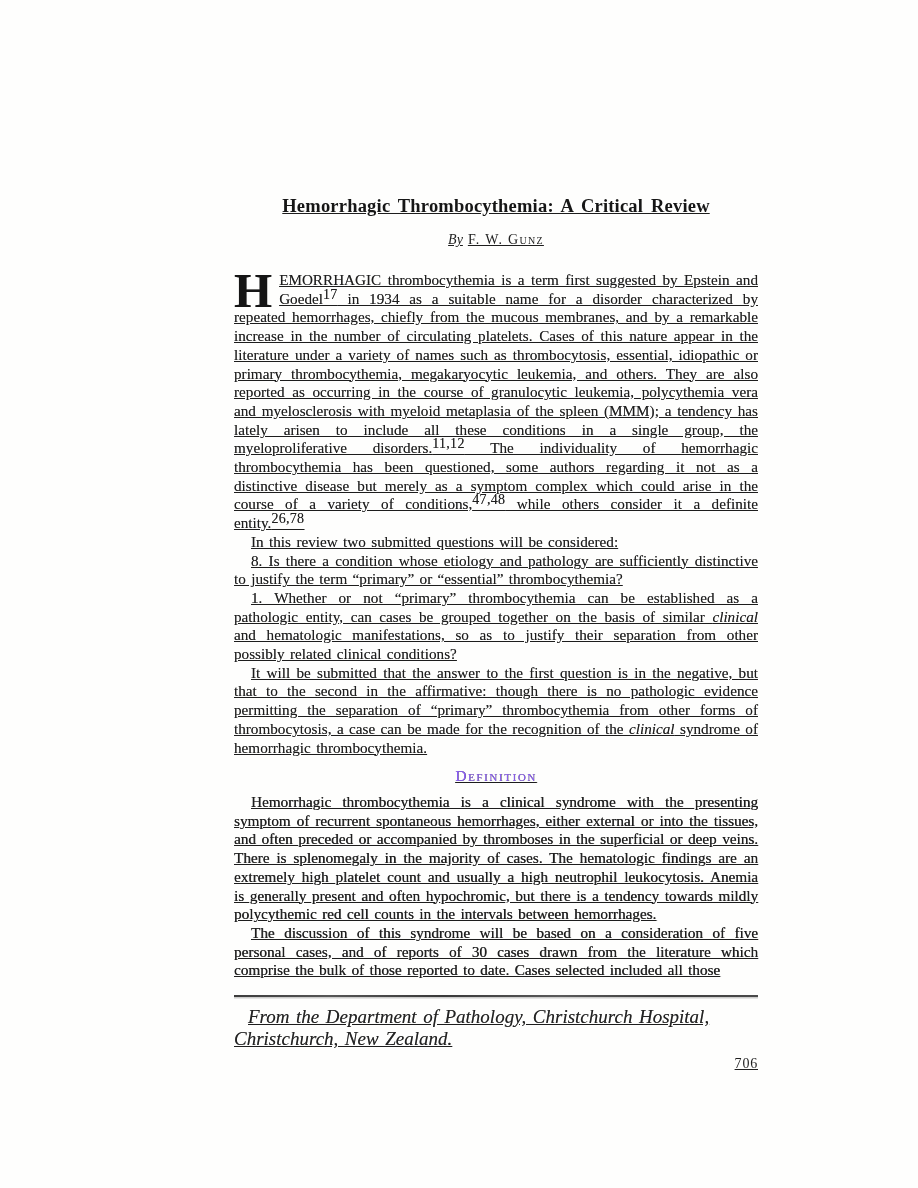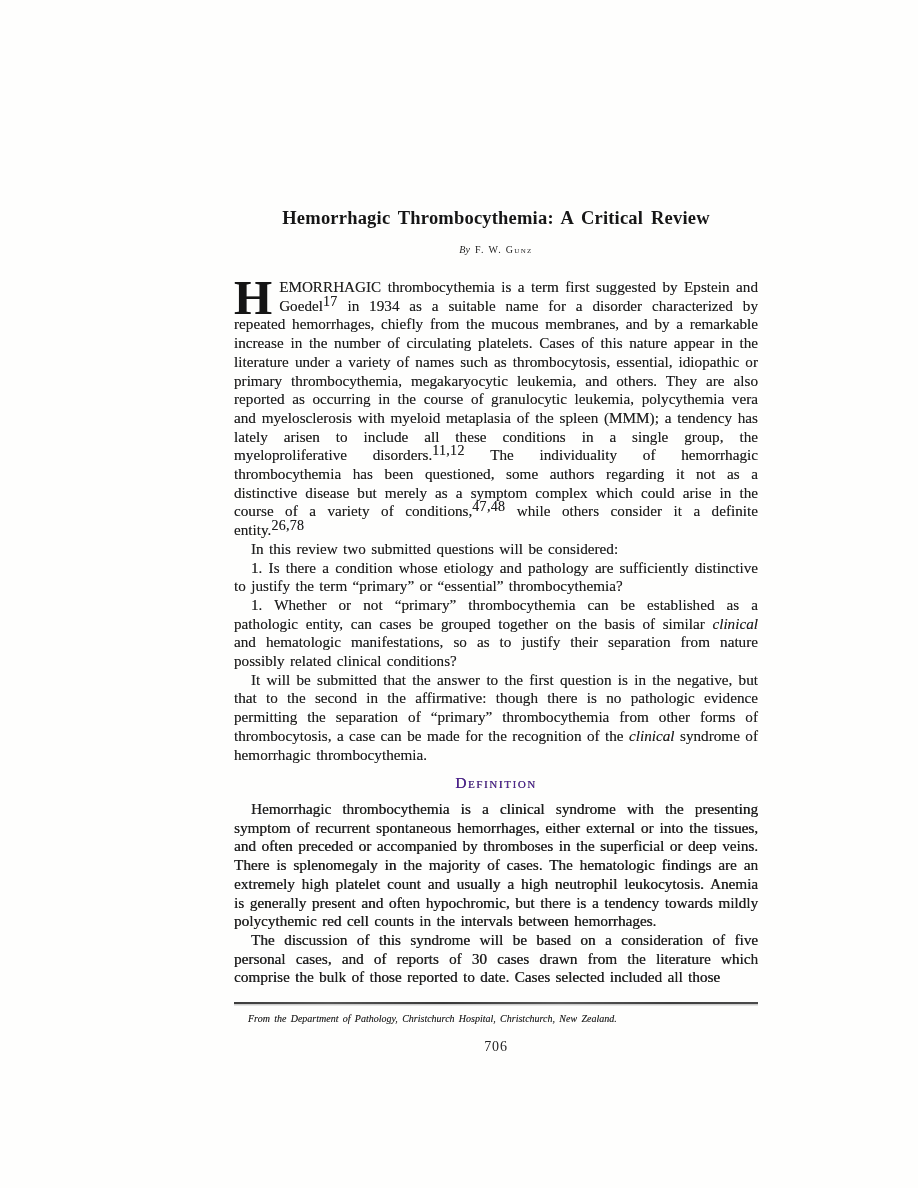--- a/index.html
+++ b/index.html
@@ -12,37 +12,38 @@
     width: 918px;
     height: 1188px;
     background: #fefefd;
     overflow: hidden;
     font-family: "Liberation Serif", "DejaVu Serif", serif;
     color: #1d1d1d;
   }
   .content {
     position: absolute;
     left: 234px;
-    top: 12px;
+    top: 0;
     width: 524px;
+    text-decoration: underline;
   }
   .article-title {
     margin: 0;
     padding-top: 196px;
     text-align: center;
     font-size: 18.5px;
     font-weight: 700;
     letter-spacing: 0.2px;
     word-spacing: 3px;
     color: #161616;
   }
   .byline {
     margin-top: 15px;
     text-align: center;
-    font-size: 10px;
+    font-size: 14px;
     color: #222;
   }
   .byline .prefix {
     font-style: italic;
     margin-right: 5px;
   }
   .byline .author {
     font-variant: small-caps;
     letter-spacing: 1.3px;
   }
@@ -72,64 +73,64 @@
     letter-spacing: 0.3px;
   }
   .it { font-style: italic; }
   .section-heading {
     margin: 10px 0 7px 0;
     text-align: center;
     font-size: 15.5px;
     font-weight: 400;
     font-variant: small-caps;
     letter-spacing: 1.6px;
-    color: #4c1d95;
+    color: #8b5cf6;
     text-shadow: 0.3px 0 0 rgba(20,20,20,0.7);
   }
   .heavy { text-shadow: 0.35px 0 0 rgba(25,25,25,0.8); }
   .footnote-rule {
     margin-top: 15px;
     height: 2px;
     background: linear-gradient(90deg, #3c3c3c 0%, #565656 18%, #393939 40%, #5a5a5a 62%, #3e3e3e 83%, #4a4a4a 100%);
     box-shadow: 0 1.5px 0 rgba(60,60,60,0.25);
   }
   .footnote {
     margin-top: 9px;
     font-style: italic;
-    font-size: 10px;
+    font-size: 19px;
     text-indent: 14px;
     word-spacing: 1.8px;
     color: #232323;
     text-shadow: 0 0 0.4px rgba(35,35,35,0.5);
   }
   .page-number {
-    margin-top: 15px;
-    text-align: center;
+    margin-top: 6px;
+    text-align: right;
     font-size: 14px;
     letter-spacing: 0.8px;
     color: #1f1f1f;
   }
 </style>
 </head>
 <body>
 
 <div class="sheet">
   <div class="content">
 
     <h1 class="article-title">Hemorrhagic Thrombocythemia: A Critical Review</h1>
 
     <div class="byline">
       <span class="prefix">By</span><span class="author">F. W. Gunz</span>
     </div>
 
     <div class="body-text">
       <p class="para"><span class="dropcap">H</span><span>EMORRHAGIC thrombocythemia is a term first suggested by Epstein and Goedel</span><span class="sup">17</span><span> in 1934 as a suitable name for a disorder characterized by repeated hemorrhages, chiefly from the mucous membranes, and by a remarkable increase in the number of circulating platelets. Cases of this nature appear in the literature under a variety of names such as thrombocytosis, essential, idiopathic or primary thrombocythemia, megakaryocytic leukemia, and others. They are also reported as occurring in the course of granulocytic leukemia, polycythemia vera and myelosclerosis with myeloid metaplasia of the spleen (MMM); a tendency has lately arisen to include all these conditions in a single group, the myeloproliferative disorders.</span><span class="sup">11,12</span><span> The individuality of hemorrhagic thrombocythemia has been questioned, some authors regarding it not as a distinctive disease but merely as a symptom complex which could arise in the course of a variety of conditions,</span><span class="sup">47,48</span><span> while others consider it a definite entity.</span><span class="sup">26,78</span></p>
       <p class="para indent"><span>In this review two submitted questions will be considered:</span></p>
-      <p class="para indent"><span>1. Is there a condition whose etiology and pathology are sufficiently distinctive to justify the term “primary” or “essential” thrombocythemia?</span></p>
-      <p class="para indent"><span>1. Whether or not “primary” thrombocythemia can be established as a pathologic entity, can cases be grouped together on the basis of similar </span><span class="it">clinical</span><span> and hematologic manifestations, so as to justify their separation from nature possibly related clinical conditions?</span></p>
+      <p class="para indent"><span>8. Is there a condition whose etiology and pathology are sufficiently distinctive to justify the term “primary” or “essential” thrombocythemia?</span></p>
+      <p class="para indent"><span>1. Whether or not “primary” thrombocythemia can be established as a pathologic entity, can cases be grouped together on the basis of similar </span><span class="it">clinical</span><span> and hematologic manifestations, so as to justify their separation from other possibly related clinical conditions?</span></p>
       <p class="para indent"><span>It will be submitted that the answer to the first question is in the negative, but that to the second in the affirmative: though there is no pathologic evidence permitting the separation of “primary” thrombocythemia from other forms of thrombocytosis, a case can be made for the recognition of the </span><span class="it">clinical</span><span> syndrome of hemorrhagic thrombocythemia.</span></p>
 
       <h2 class="section-heading">Definition</h2>
 
       <p class="para indent heavy"><span>Hemorrhagic thrombocythemia is a clinical syndrome with the presenting symptom of recurrent spontaneous hemorrhages, either external or into the tissues, and often preceded or accompanied by thromboses in the superficial or deep veins. There is splenomegaly in the majority of cases. The hematologic findings are an extremely high platelet count and usually a high neutrophil leukocytosis. Anemia is generally present and often hypochromic, but there is a tendency towards mildly polycythemic red cell counts in the intervals between hemorrhages.</span></p>
       <p class="para indent heavy"><span>The discussion of this syndrome will be based on a consideration of five personal cases, and of reports of 30 cases drawn from the literature which comprise the bulk of those reported to date. Cases selected included all those</span></p>
     </div>
 
     <div class="footnote-rule"></div>
 

